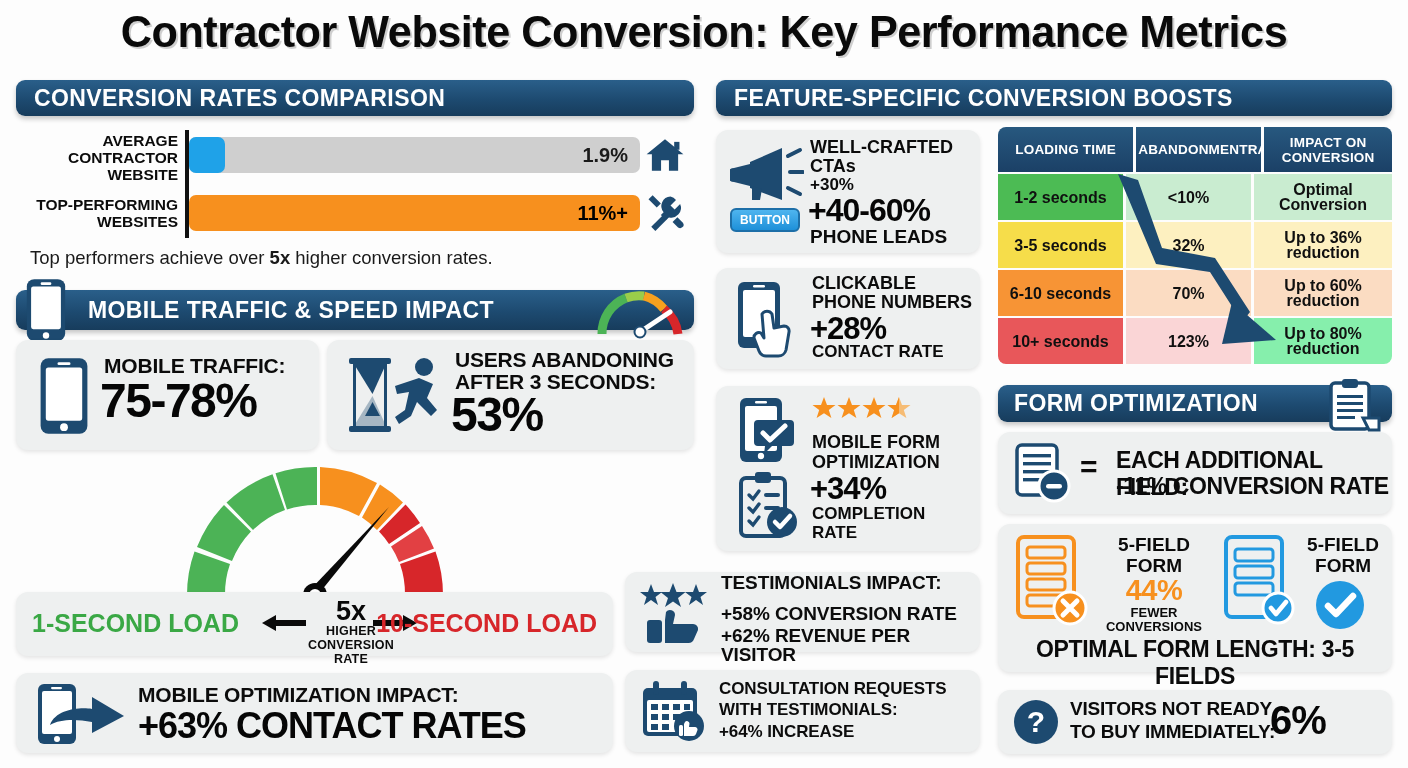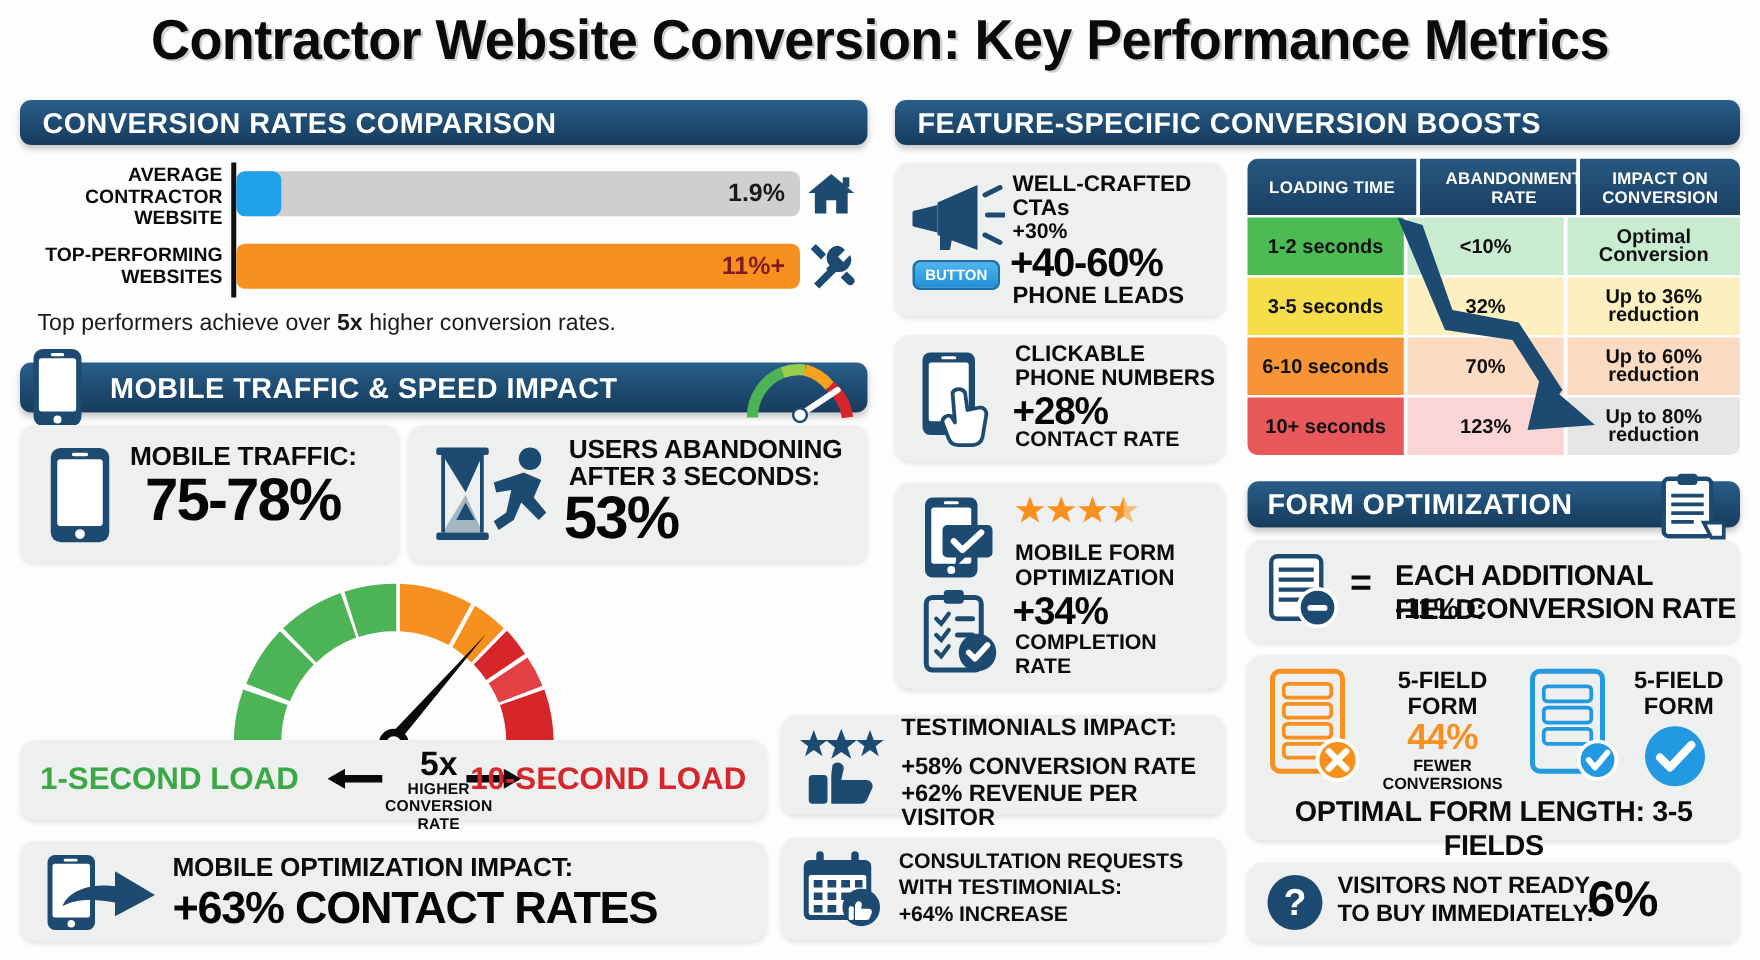--- a/index.html
+++ b/index.html
@@ -118,21 +118,21 @@
   <svg class="ic" style="left:644px; top:134px;" width="42" height="42" viewBox="0 0 64 64">
     <path d="M32 8 L60 31 L52 31 L52 56 L38 56 L38 40 L26 40 L26 56 L12 56 L12 31 L4 31 Z" fill="#1d4a70"></path>
     <rect x="46" y="12" width="8" height="12" fill="#1d4a70"></rect>
   </svg>
 
   <div class="bar-label" style="left:28px; top:196px; width:150px;">
     <div>TOP-PERFORMING</div>
     <div>WEBSITES</div>
   </div>
   <div class="bar-track" style="left:189px; top:195px; width:451px; height:36px; background:#f7901e;">
-    <span class="bar-val" style="color:#7f1d1d;">11%+</span>
+    <span class="bar-val" style="color:#000000;">11%+</span>
   </div>
 
   <svg class="ic" style="left:643px; top:191px;" width="44" height="44" viewBox="0 0 64 64">
     <path d="M12 52 L34 30 L40 36 L18 58 Z" fill="#1d4a70"></path>
     <path d="M40 8 a14 14 0 0 0 -10 23 l-4 4 7 7 4-4 a14 14 0 0 0 17-19 l-8 8 -6-6 8-8 a14 14 0 0 0 -8-5z" fill="#1d4a70"></path>
     <path d="M50 38 L58 46 a5 5 0 0 1 -7 7 L43 45 Z" fill="#1d4a70"></path>
     <path d="M8 12 L20 24 L26 18 L14 6 Z" fill="#1d4a70"></path>
   </svg>
 
   <div class="note" style="left:30px; top:247px;">
@@ -160,21 +160,21 @@
   </svg>
 
   <div class="card" style="left:16px; top:340px; width:303px; height:110px;">
     <svg style="position:absolute; left:22px; top:17px;" width="52" height="78" viewBox="0 0 40 60">
       <rect x="2" y="1" width="36" height="58" rx="6" fill="#1d4a70"></rect>
       <rect x="6" y="8" width="28" height="41" rx="2" fill="#ffffff"></rect>
       <rect x="15" y="4" width="10" height="2.2" rx="1.1" fill="#ffffff"></rect>
       <circle cx="20" cy="54" r="3" fill="#ffffff"></circle>
     </svg>
     <div style="position:absolute; left:88px; top:14px;" class="stat-cap">MOBILE TRAFFIC:</div>
-    <div style="position:absolute; left:100px; top:36px;" class="stat-big">75-78%</div>
+    <div style="position:absolute; left:84px; top:36px;" class="stat-big">75-78%</div>
   </div>
 
   <div class="card" style="left:327px; top:340px; width:367px; height:110px;">
     <svg style="position:absolute; left:14px; top:14px;" width="110" height="82" viewBox="0 0 110 82">
 
       <rect x="8" y="4" width="42" height="6" rx="2" fill="#1d4a70"></rect>
       <rect x="8" y="72" width="42" height="6" rx="2" fill="#1d4a70"></rect>
       <path d="M13 10 L45 10 L31.5 40 Z" fill="#1d4a70"></path>
       <path d="M31.5 42 L45 72 L13 72 Z" fill="#1d4a70" opacity="0.35"></path>
       <path d="M24 62 L39 62 L31.5 48 Z" fill="#1d4a70"></path>
@@ -352,21 +352,21 @@
     </svg>
     <div class="small-bold" style="position:absolute; left:94px; top:9px;">CONSULTATION REQUESTS</div>
     <div class="small-bold" style="position:absolute; left:94px; top:30px;">WITH TESTIMONIALS:</div>
     <div class="small-bold" style="position:absolute; left:94px; top:52px;">+64% INCREASE</div>
   </div>
 
   <div class="tbl" style="left:998px; top:127px; width:394px;">
 
     <div class="tbl-row">
       <div class="th" style="width:146px; height:45px; border-radius:8px 0 0 0;">LOADING TIME</div>
-      <div class="th" style="width:125px; height:45px; margin-left:3px; flex-direction:column;padding-left:25px;">
+      <div class="th" style="width:125px; height:45px; margin-left:3px; padding-left:25px;">
         <span>ABANDONMENT</span>
           <span>RATE</span>
       </div>
       <div class="th" style="width:138px; height:45px; margin-left:3px; border-radius:0 8px 0 0; flex-direction:column;">
         <span>IMPACT ON</span>
           <span>CONVERSION</span>
       </div>
     </div>
 
     <div class="tbl-row" style="margin-top:2px;">
@@ -392,21 +392,21 @@
       <div class="tbl-cell" style="width:125px; height:46px; margin-left:3px; background:#fbdcc2; font-size:16px; color:#101010;">70%</div>
       <div class="tbl-cell" style="width:138px; height:46px; margin-left:3px; background:#fbdcc2; font-size:16px; color:#101010; flex-direction:column;">
         <span>Up to 60%</span>
         <span>reduction</span>
       </div>
     </div>
 
     <div class="tbl-row" style="margin-top:2px;border-radius:17px;">
       <div class="tbl-cell" style="width:125px; height:46px; background:#e8575a; font-size:16px; color:#101010; border-radius:0 0 0 8px;">10+ seconds</div>
       <div class="tbl-cell" style="width:125px; height:46px; margin-left:3px; background:#fad5d6; font-size:16px; color:#101010;">123%</div>
-      <div class="tbl-cell" style="width:138px; height:46px; margin-left:3px; background:#e5e5e5; font-size:16px; color:#101010; flex-direction:column; border-radius:0 0 8px 0;">
+      <div class="tbl-cell" style="width:138px; height:46px; margin-left:3px; background:#86efac; font-size:16px; color:#101010; flex-direction:column; border-radius:0 0 8px 0;">
         <span>Up to 80%</span>
         <span>reduction</span>
       </div>
     </div>
   </div>
 
   <svg class="ic" style="left:1110px; top:172px; pointer-events:none;" width="180" height="190" viewBox="0 0 180 190">
     <path d="M8 2 L28 8 L52 76 L105 86 L140 140 L132 150 L100 100 L46 92 Z" fill="#1d4a70"></path>
     <path d="M122 130 L166 168 L112 172 Z" fill="#1d4a70"></path>
   </svg>

